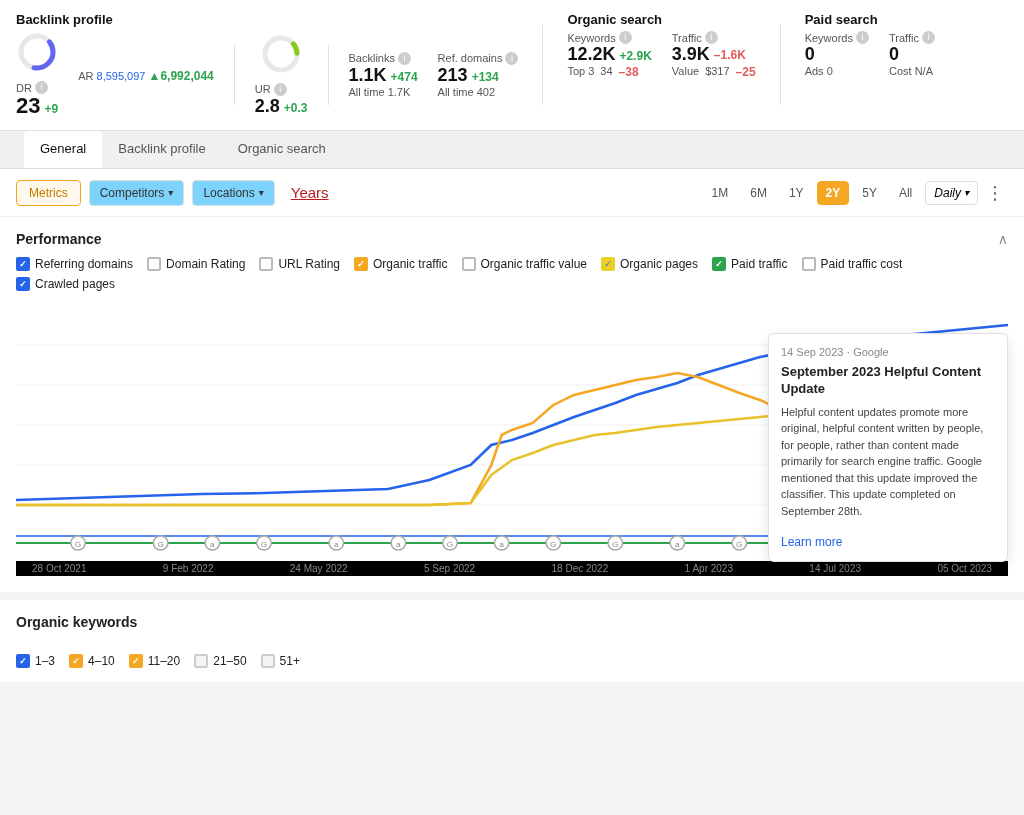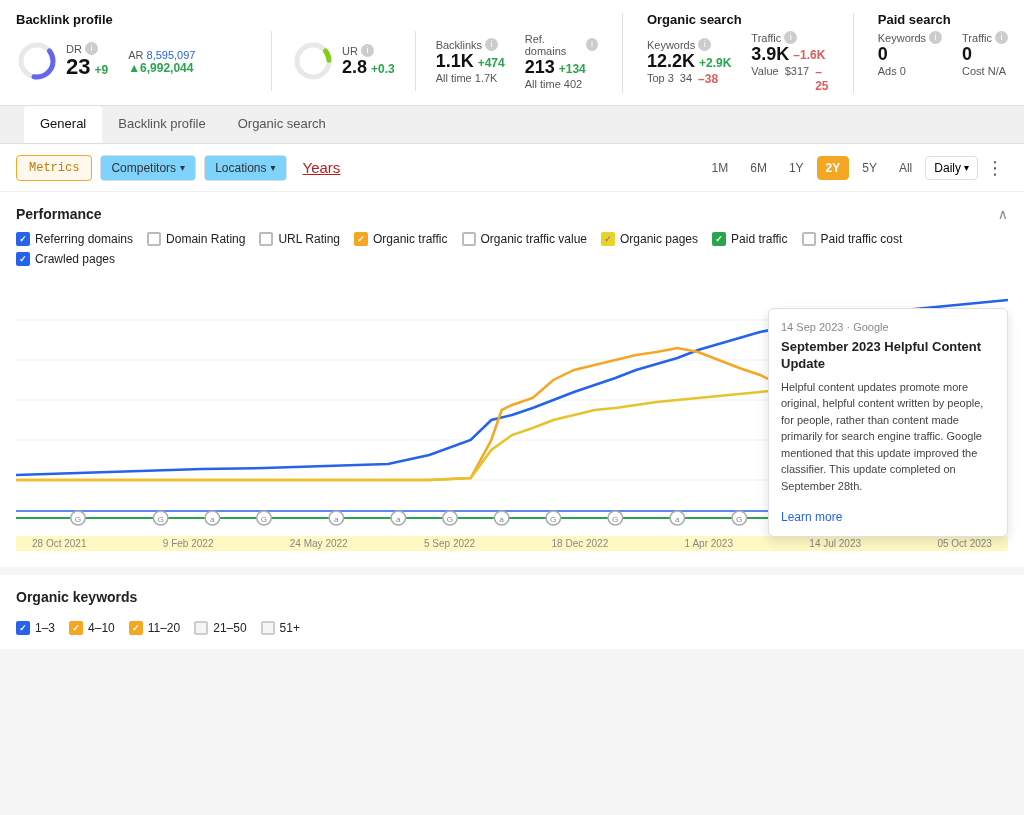--- a/index.html
+++ b/index.html
@@ -84,20 +84,21 @@
       align-self: center;
     }
 
     .ar-row { font-size: 11px; color: #555; margin-top: 2px; }
     .ar-link { color: #2563eb; text-decoration: none; }
 
     .donut-wrap {
       display: flex;
       align-items: center;
       gap: 8px;
+      flex-direction: column;
     }
 
     .donut-svg { width: 42px; height: 42px; }
 
     
     .nav-tabs {
       background: #f0f0f0;
       border-bottom: 1px solid #ddd;
       display: flex;
       padding: 0 24px;
@@ -138,21 +139,20 @@
 
     .btn-metrics {
       background: #fff8ec;
       border: 1px solid #f5a623;
       color: #c47a00;
       padding: 5px 12px;
       border-radius: 4px;
       font-size: 12px;
       cursor: pointer;
       font-weight: 500;
-      font-family: Liberation Mono, monospace;
     }
 
     .btn-dropdown {
       background: #7dd3fc;
       border: 1px solid #ddd;
       color: #333;
       padding: 5px 10px;
       border-radius: 4px;
       font-size: 12px;
       cursor: pointer;
@@ -193,20 +193,21 @@
     .daily-btn {
       background: #fff;
       border: 1px solid #ddd;
       padding: 4px 8px;
       border-radius: 4px;
       font-size: 12px;
       cursor: pointer;
       display: flex;
       align-items: center;
       gap: 3px;
+      font-style: italic;
     }
 
     .dots-btn {
       background: none;
       border: none;
       cursor: pointer;
       font-size: 18px;
       color: #555;
       padding: 0 4px;
     }
@@ -273,40 +274,40 @@
 
     .chart-svg {
       width: 100%;
       height: 220px;
     }
 
     .date-labels {
       display: flex;
       justify-content: space-between;
       padding: 2px 16px;
-      background: #fef9c3;
+      background: #000000;
       align-items: flex-end;
     }
 
     .date-label {
       font-size: 10px;
       color: #888;
     }
 
     
     .keywords-section {
       background: #fff;
       padding: 14px 16px;
       margin-top: 8px;
     }
 
     .kw-title {
       font-weight: 700;
       font-size: 14px;
-      margin-bottom: 16px;
+      margin-bottom: 24px;
     }
 
     .kw-checkboxes {
       display: flex;
       gap: 14px;
       flex-wrap: wrap;
     }
 
     
     .tooltip-box {

